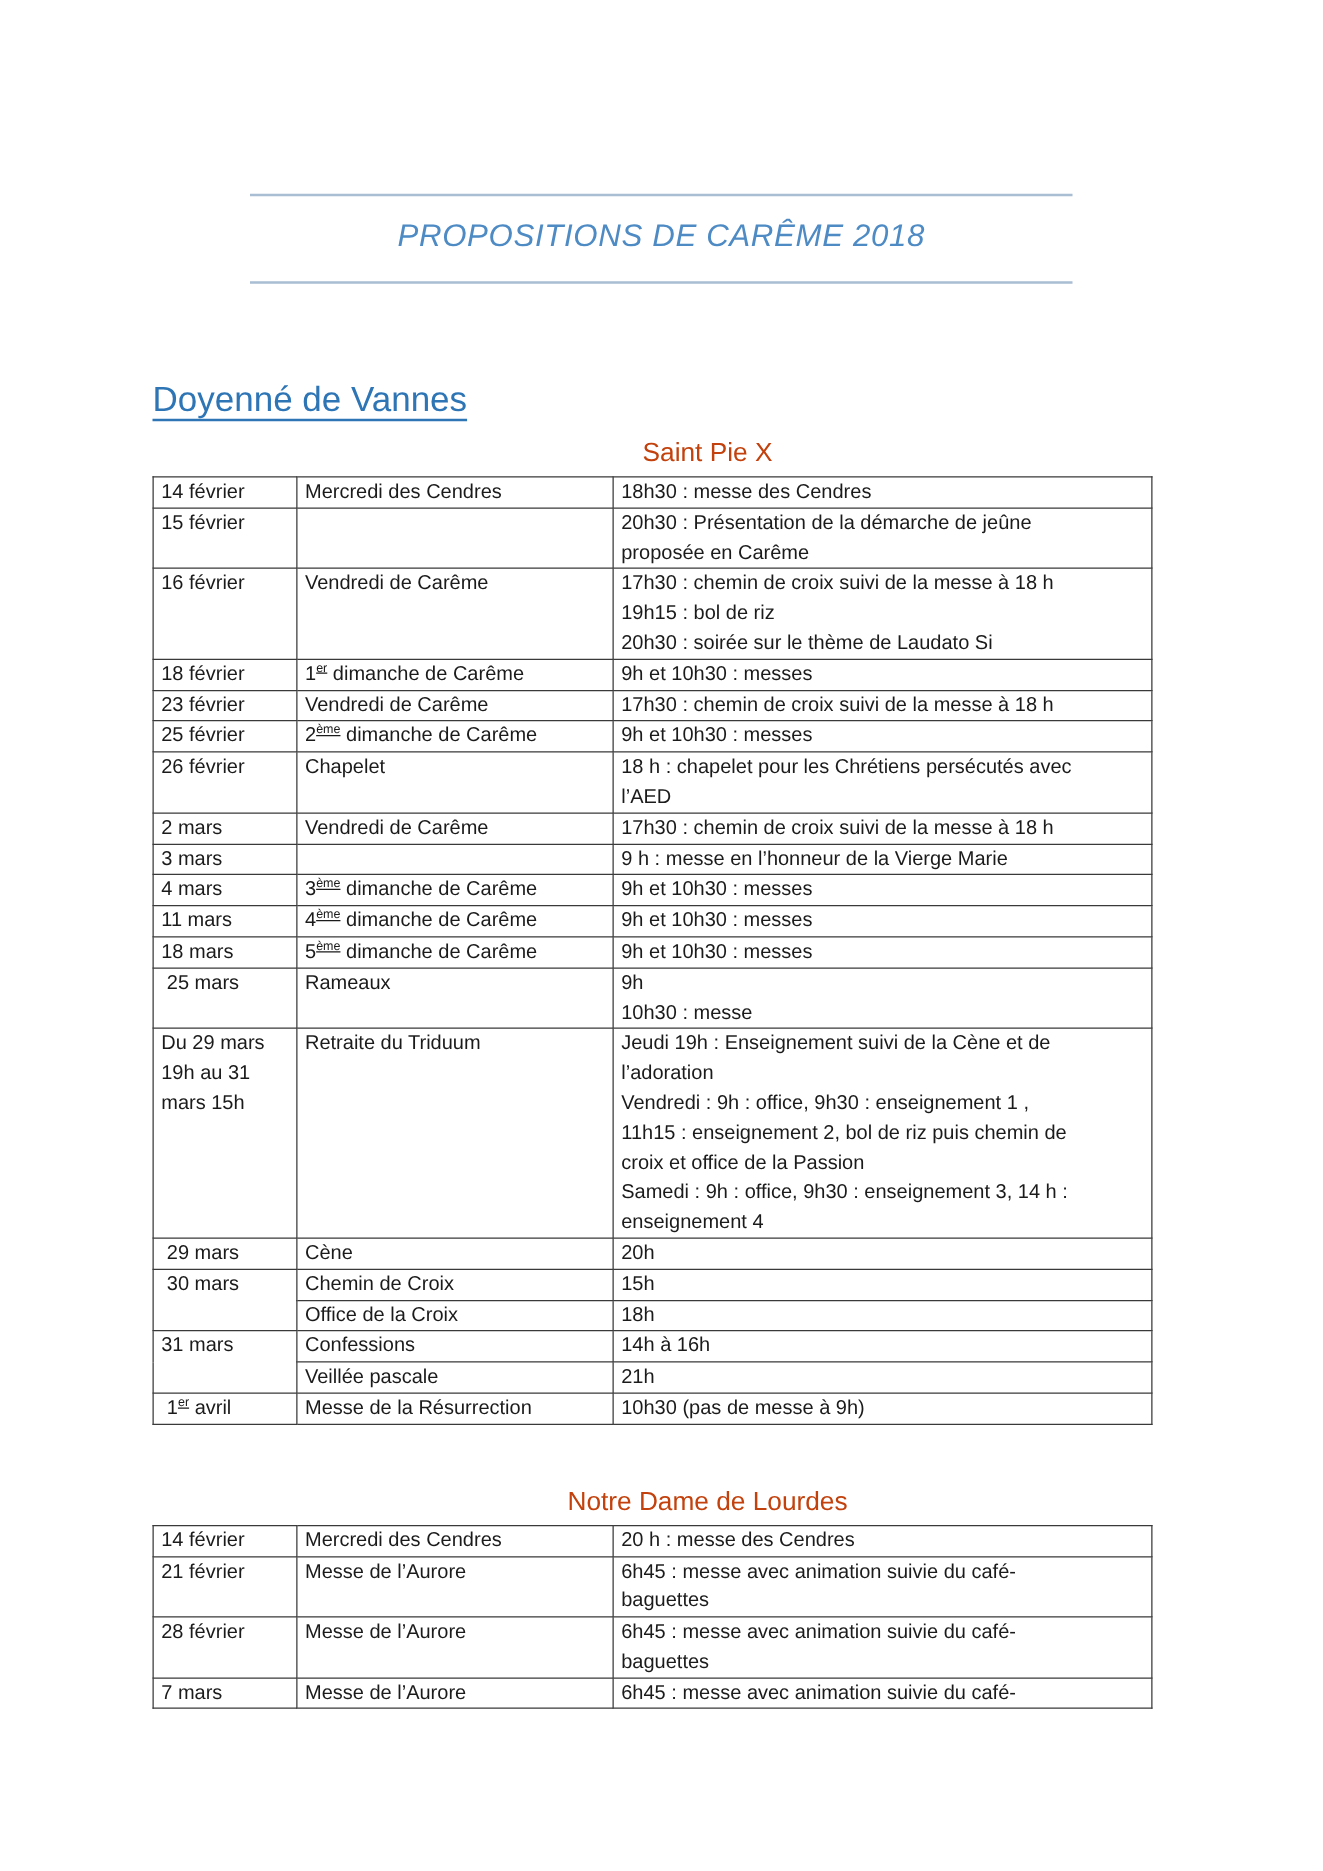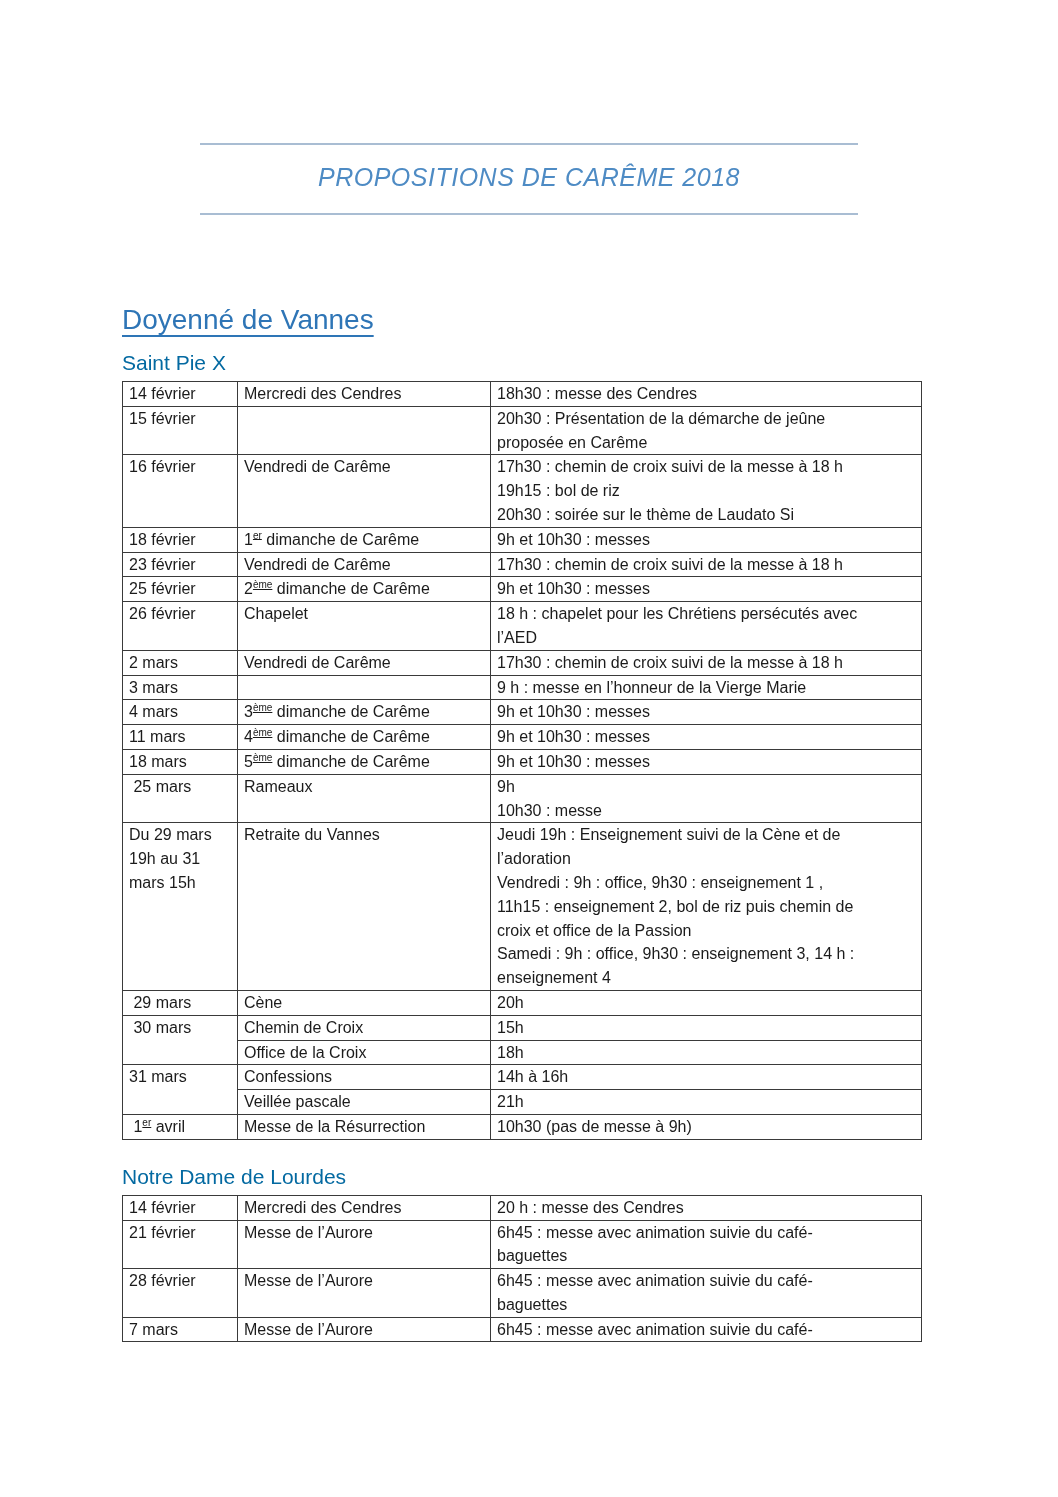--- a/index.html
+++ b/index.html
@@ -6,21 +6,21 @@
   .page{
     position:relative;
     width:1058px;height:1497px;
     background:#ffffff;
     font-family:"Liberation Sans", sans-serif;
     color:#1b1b1b;
     overflow:hidden;
   }
   .title-block{
     position:absolute;
-    left:200px;top:143px;width:658px;
+    left:200px;top:155px;width:658px;
   }
   .rule{border-top:2px solid #a9bdd3;height:0;}
   .doc-title{
     font-style:italic;
     font-size:25px;
     line-height:36px;
     text-align:center;
     color:#4e8bc4;
     margin:14px 0 18px 0;
     letter-spacing:0.5px;
@@ -38,24 +38,25 @@
     color:#2e75b6;
     text-decoration:underline;
     text-decoration-thickness:2px;
     text-underline-offset:6px;
   }
   h2.section-heading{
     margin:12px 0 0 0;
     font-size:21px;
     font-weight:400;
     line-height:26px;
-    color:#0369a1;
+    color:#c2410c;
+    text-align:center;
   }
   h2.section-heading.second{
-    margin-top:24px;
+    margin-top:49px;
   }
   table.schedule{
     border-collapse:collapse;
     table-layout:fixed;
     width:799px;
     margin-top:5px;
     font-size:16px;
     line-height:23.8px;
   }
   table.schedule td{
@@ -165,21 +166,21 @@
           <tr>
             <td> 25 mars</td>
             <td>Rameaux</td>
             <td>9h
 10h30 : messe</td>
           </tr>
           <tr>
             <td>Du 29 mars
 19h au 31
 mars 15h</td>
-            <td>Retraite du Vannes</td>
+            <td>Retraite du Triduum</td>
             <td>Jeudi 19h : Enseignement suivi de la Cène et de
 l’adoration
 Vendredi : 9h : office, 9h30 : enseignement 1 ,
 11h15 : enseignement 2, bol de riz puis chemin de
 croix et office de la Passion
 Samedi : 9h : office, 9h30 : enseignement 3, 14 h :
 enseignement 4</td>
           </tr>
           <tr>
             <td> 29 mars</td>

